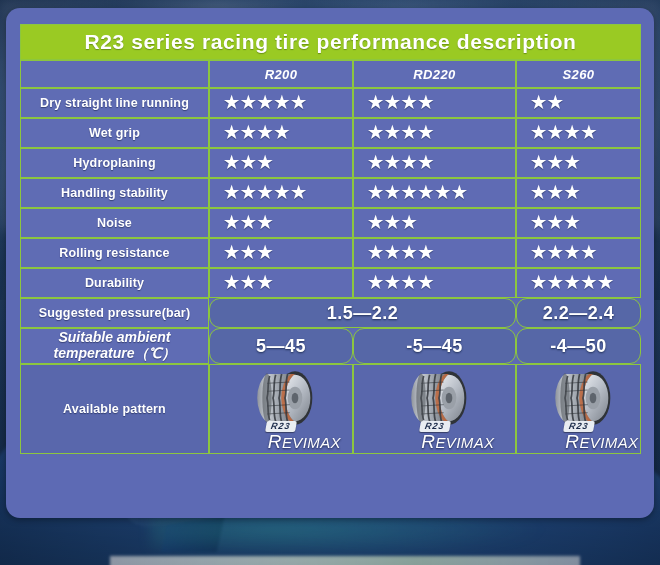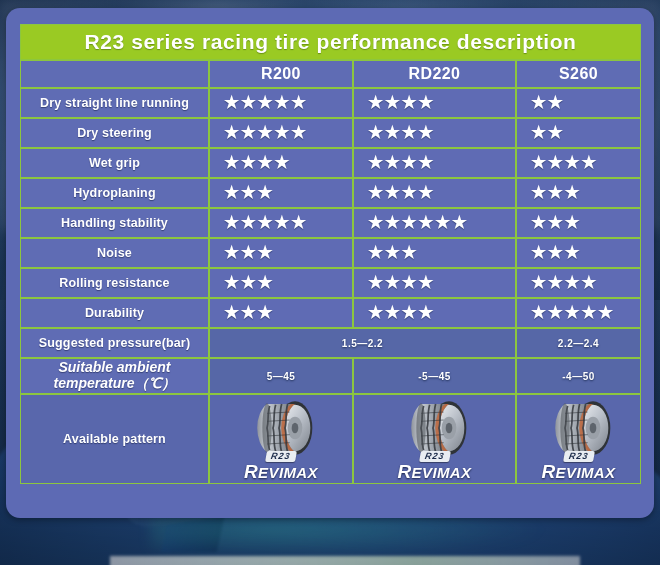--- a/index.html
+++ b/index.html
@@ -138,22 +138,23 @@
     background:#9aca23;
     height:34px;
     font-size:21px;
     letter-spacing:.6px;
     text-shadow:0 1px 1px rgba(60,90,10,.5);
     border:1px solid #8cc63f;
   }
   .hdr{
     background:rgba(96,108,180,.92);
     height:26px;
-    font-size:16px;
+    font-size:13px;
     letter-spacing:.4px;
+    font-style:italic;
   }
   .hdr.blank{}
   .rowlabel{
     background:rgba(96,108,180,.88);
     height:28px;
     font-size:12.5px;
     font-weight:bold;
     letter-spacing:.15px;
     text-shadow:0 1px 1px rgba(20,30,70,.55);
     margin-left:36px;
@@ -170,23 +171,24 @@
     display:inline-block;
     font-size:17px;
     line-height:26px;
     color:#ffffff;
     letter-spacing:1.5px;
     text-shadow:0 1px 1px rgba(25,40,80,.6);
   }
   .valcell{
     background:rgba(70,95,140,.30);
     height:27px;
-    font-size:10px;
+    font-size:18px;
     letter-spacing:.5px;
     text-shadow:0 1px 2px rgba(10,25,55,.7);
+    border-radius:11px;
   }
   .pat-label{
     background:rgba(70,95,140,.18);
     font-size:12.5px;
   }
   .pat-cell{
     background:rgba(70,95,140,.18);
     height:88px;
     position:relative;
   }
@@ -213,26 +215,27 @@
     padding:0 5px;
     border-radius:2px;
     line-height:11px;
     transform:skewX(-10deg);
     box-shadow:0 1px 1px rgba(0,0,0,.4);
   }
   .wordmark{
     display:block;
     color:#ffffff;
     font-size:15px;
-    font-weight:bold;
+    font-weight:normal;
     font-style:italic;
     letter-spacing:.4px;
     line-height:16px;
     margin-top:1px;
     text-shadow:0 1px 2px rgba(10,20,50,.8);
+    text-align:right;
   }
   .wordmark .cap{font-size:19px;}
 </style>
 </head>
 <body>
 
 <div id="bg">
   <div class="sky"></div>
   <div class="far"></div>
   <div class="streaks"></div>
@@ -270,26 +273,20 @@
         <td class="hdr">RD220</td>
         <td class="hdr">S260</td>
       </tr>
       <tr>
         <td class="rowlabel">Dry straight line running</td>
         <td class="stars"><span class="s">★★★★★</span></td>
         <td class="stars"><span class="s">★★★★</span></td>
         <td class="stars"><span class="s">★★</span></td>
       </tr>
       <tr>
-        <td class="rowlabel">Dry steering</td>
-        <td class="stars"><span class="s">★★★★★</span></td>
-        <td class="stars"><span class="s">★★★★</span></td>
-        <td class="stars"><span class="s">★★</span></td>
-      </tr>
-      <tr>
         <td class="rowlabel">Wet grip</td>
         <td class="stars"><span class="s">★★★★</span></td>
         <td class="stars"><span class="s">★★★★</span></td>
         <td class="stars"><span class="s">★★★★</span></td>
       </tr>
       <tr>
         <td class="rowlabel">Hydroplaning</td>
         <td class="stars"><span class="s">★★★</span></td>
         <td class="stars"><span class="s">★★★★</span></td>
         <td class="stars"><span class="s">★★★</span></td>

